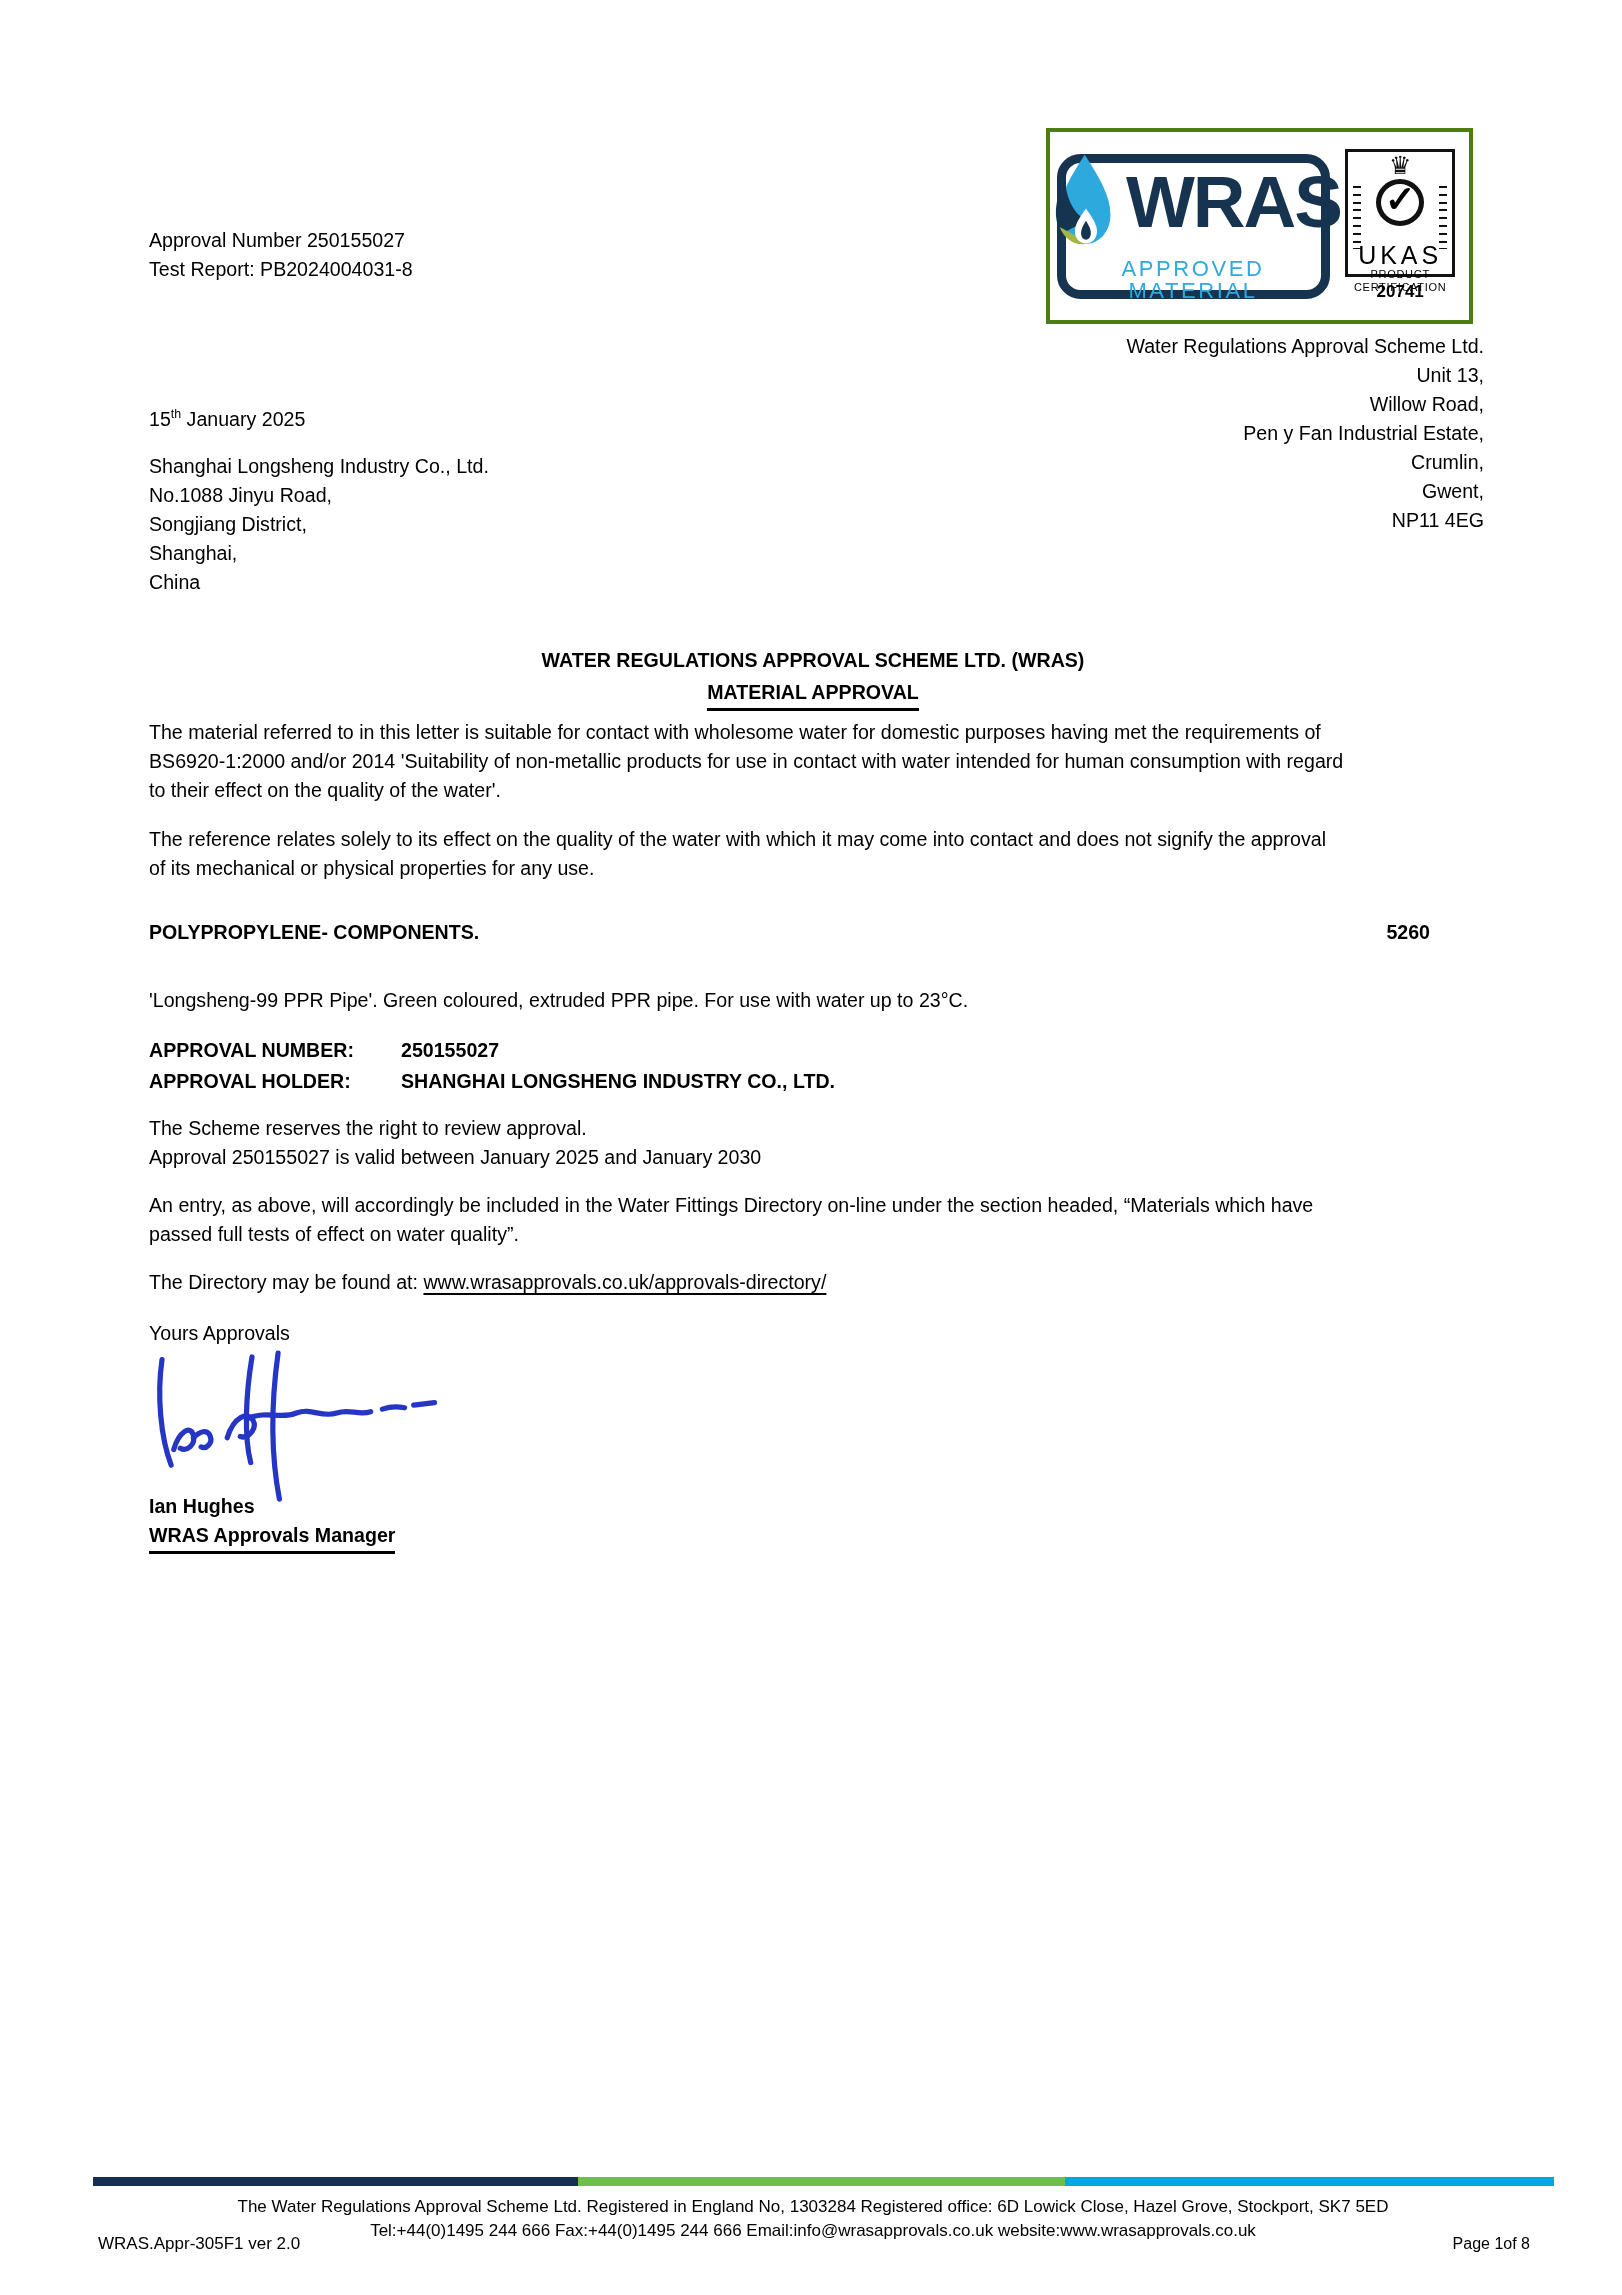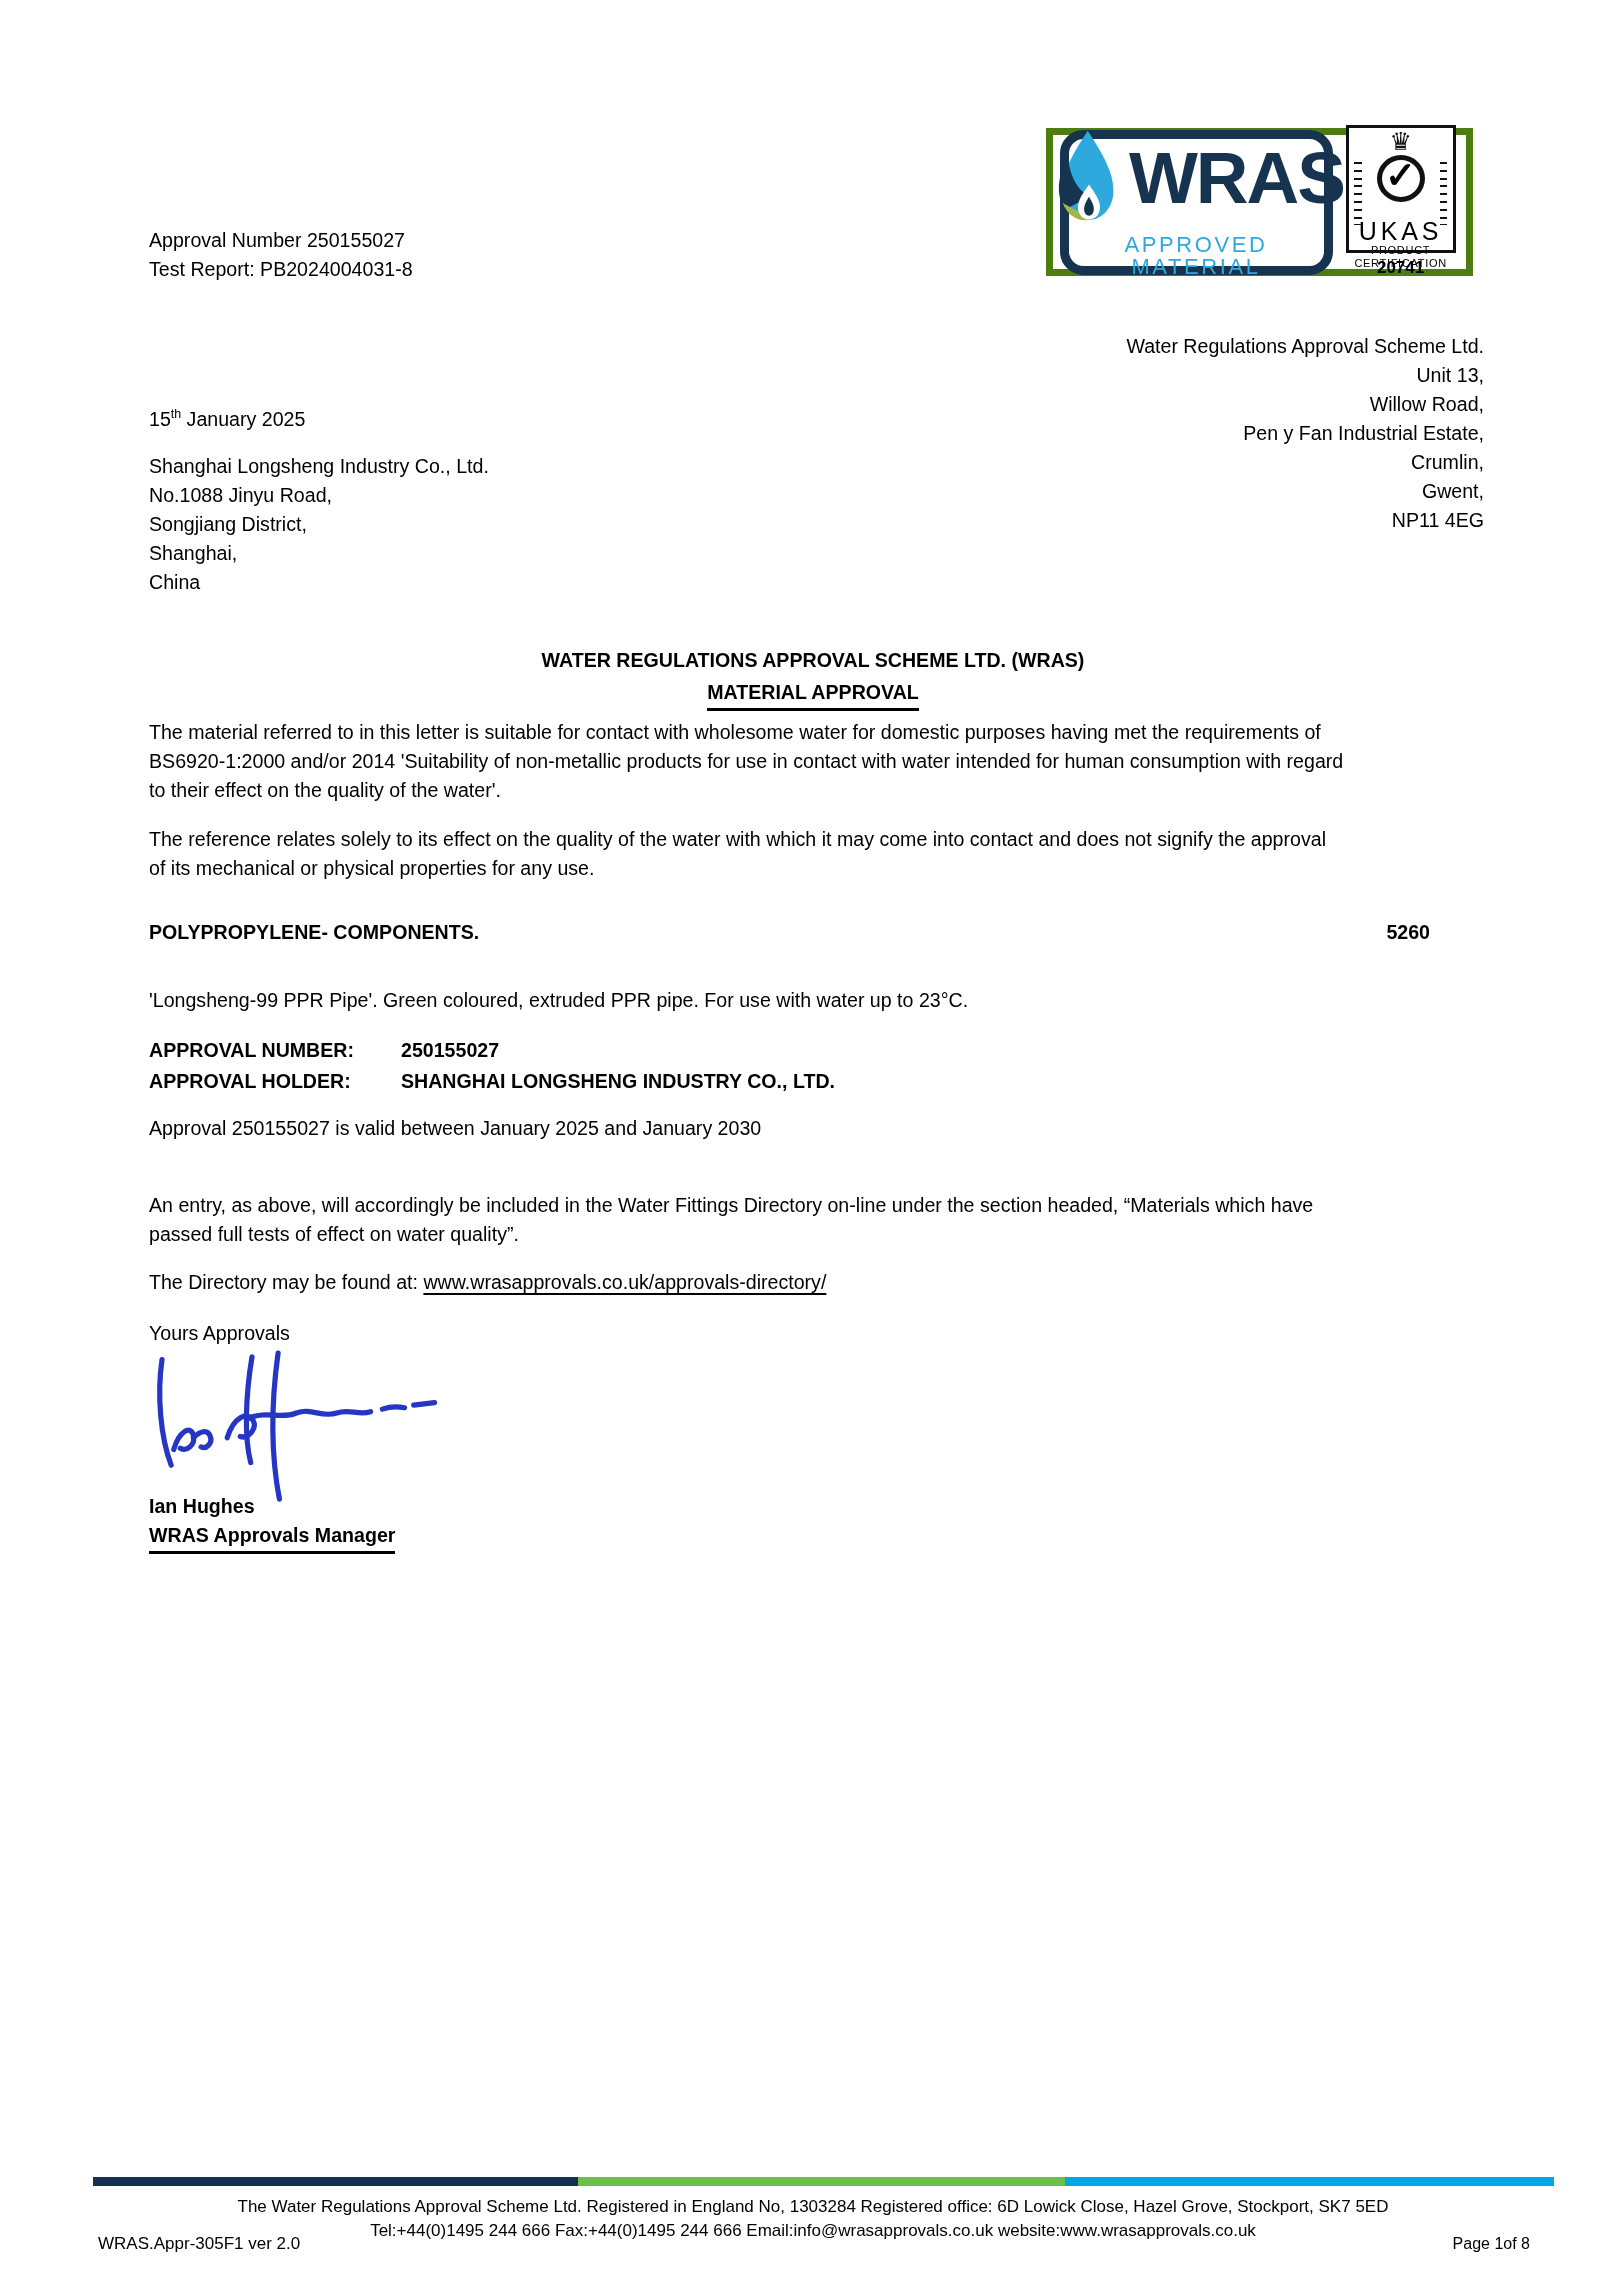--- a/index.html
+++ b/index.html
@@ -11,22 +11,22 @@
     color:#000;
     overflow:hidden;
   }
   .t{position:absolute;font-size:19.6px;line-height:29px;white-space:nowrap;}
 
   
   .hdr-meta{top:226px;left:149px;}
 
   
   .logo-outer{
-    position:absolute;top:128px;left:1046px;width:427px;height:148px;
-    border:7px solid #4d7c0f;background:#fff;display:flex;align-items:center;
+    position:absolute;top:128px;left:1046px;width:427px;height:196px;
+    border:4px solid #4d7c0f;background:#fff;display:flex;align-items:center;
     box-sizing:border-box;padding:6.5px;
   }
   .wras-box{
     position:relative;width:273px;height:145px;border:9.8px solid #16334f;border-radius:23.5px;
     box-sizing:border-box;background:#fff;display:flex;flex-direction:column;justify-content:center;
   }
   .wras-row{display:flex;align-items:center;justify-content:center;margin-top:1.3px;}
   .wras-word{font-size:73px;font-weight:bold;color:#16334f;letter-spacing:-2px;line-height:1;}
   .wras-tag{font-size:22px;font-weight:normal;color:#2ea9de;letter-spacing:2.6px;text-align:center;margin-top:6.5px;line-height:1;}
   .ukas-wrap{position:relative;margin-left:9.2px;width:123px;height:154px;display:flex;flex-direction:column;align-items:center;}
@@ -174,20 +174,21 @@
   <div class="t proddesc">'Longsheng-99 PPR Pipe'. Green coloured, extruded PPR pipe. For use with water up to 23°C.</div>
 
   <div class="t aprow1">
     <span class="aplabel">APPROVAL NUMBER:</span><span>250155027</span>
   </div>
   <div class="t aprow2">
     <span class="aplabel">APPROVAL HOLDER:</span><span>SHANGHAI LONGSHENG INDUSTRY CO., LTD.</span>
   </div>
 
   <div class="t review">
+    <div>The Scheme reserves the right to review approval.</div>
     <div>Approval 250155027 is valid between January 2025 and January 2030</div>
   </div>
 
   <div class="t entry">
     <div>An entry, as above, will accordingly be included in the Water Fittings Directory on-line under the section headed, “Materials which have</div>
     <div>passed full tests of effect on water quality”.</div>
   </div>
 
   <div class="t directory">
     <span>The Directory may be found at: </span><a href="#">www.wrasapprovals.co.uk/approvals-directory/</a>

